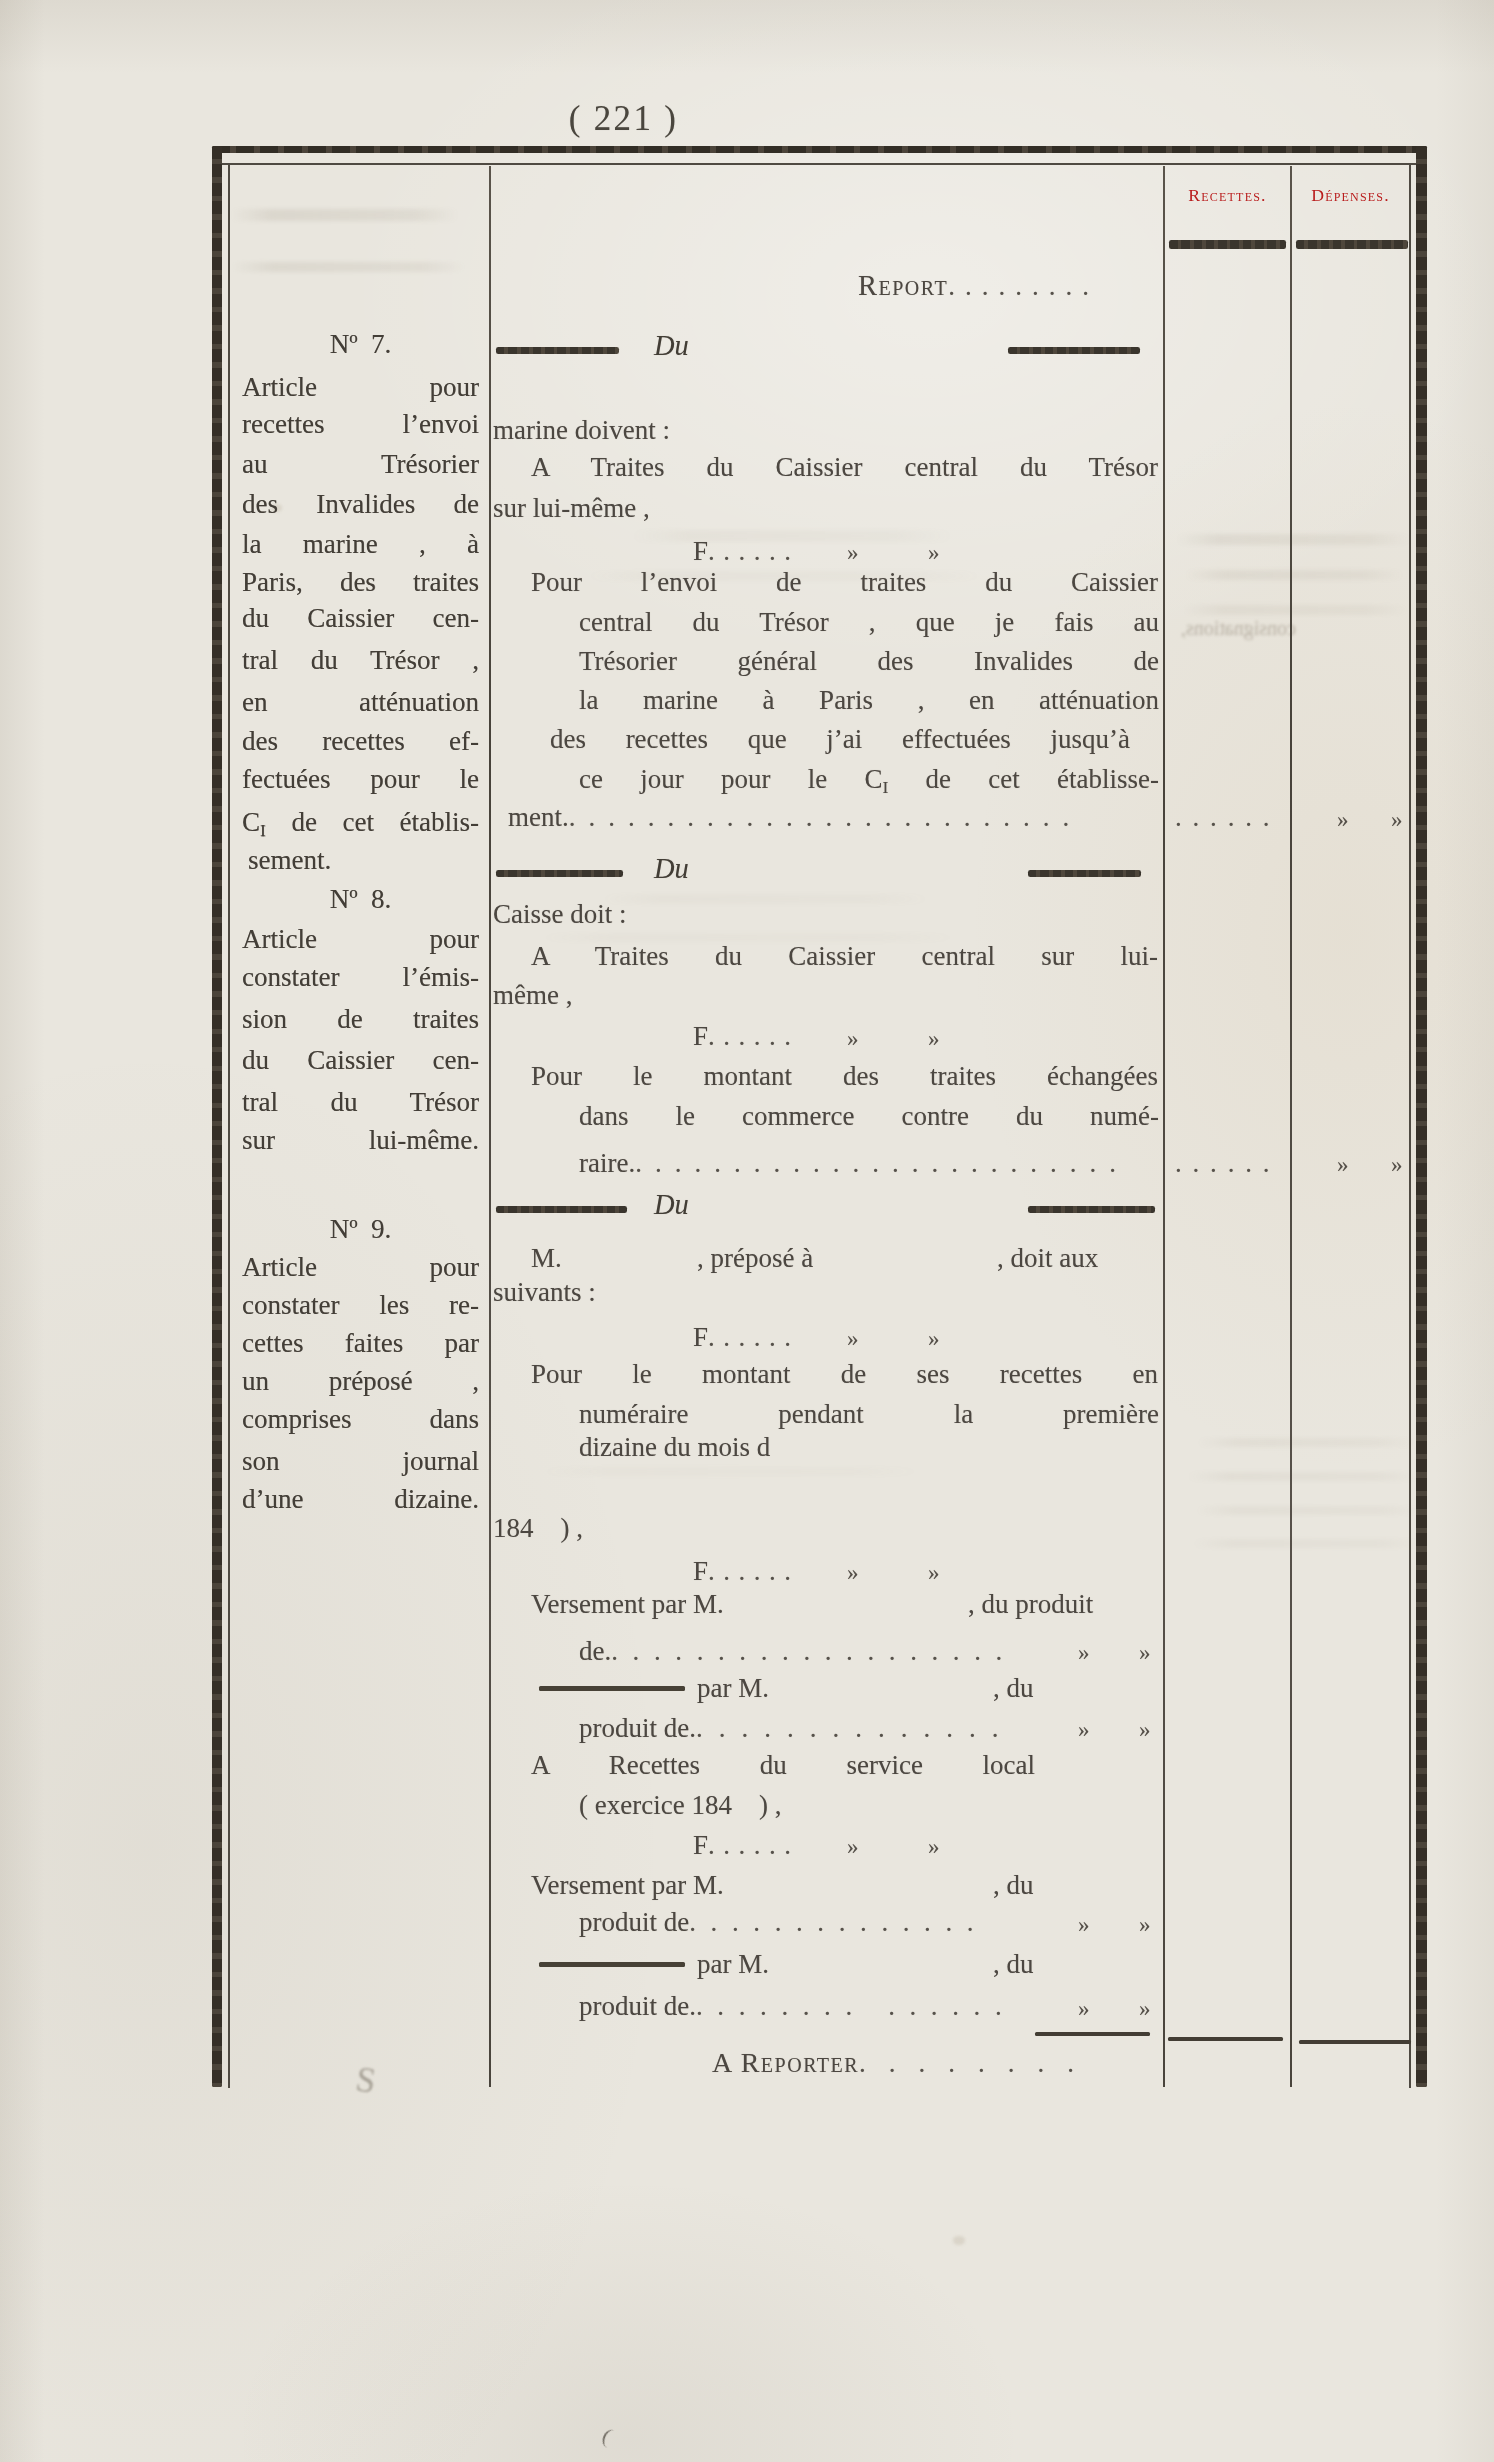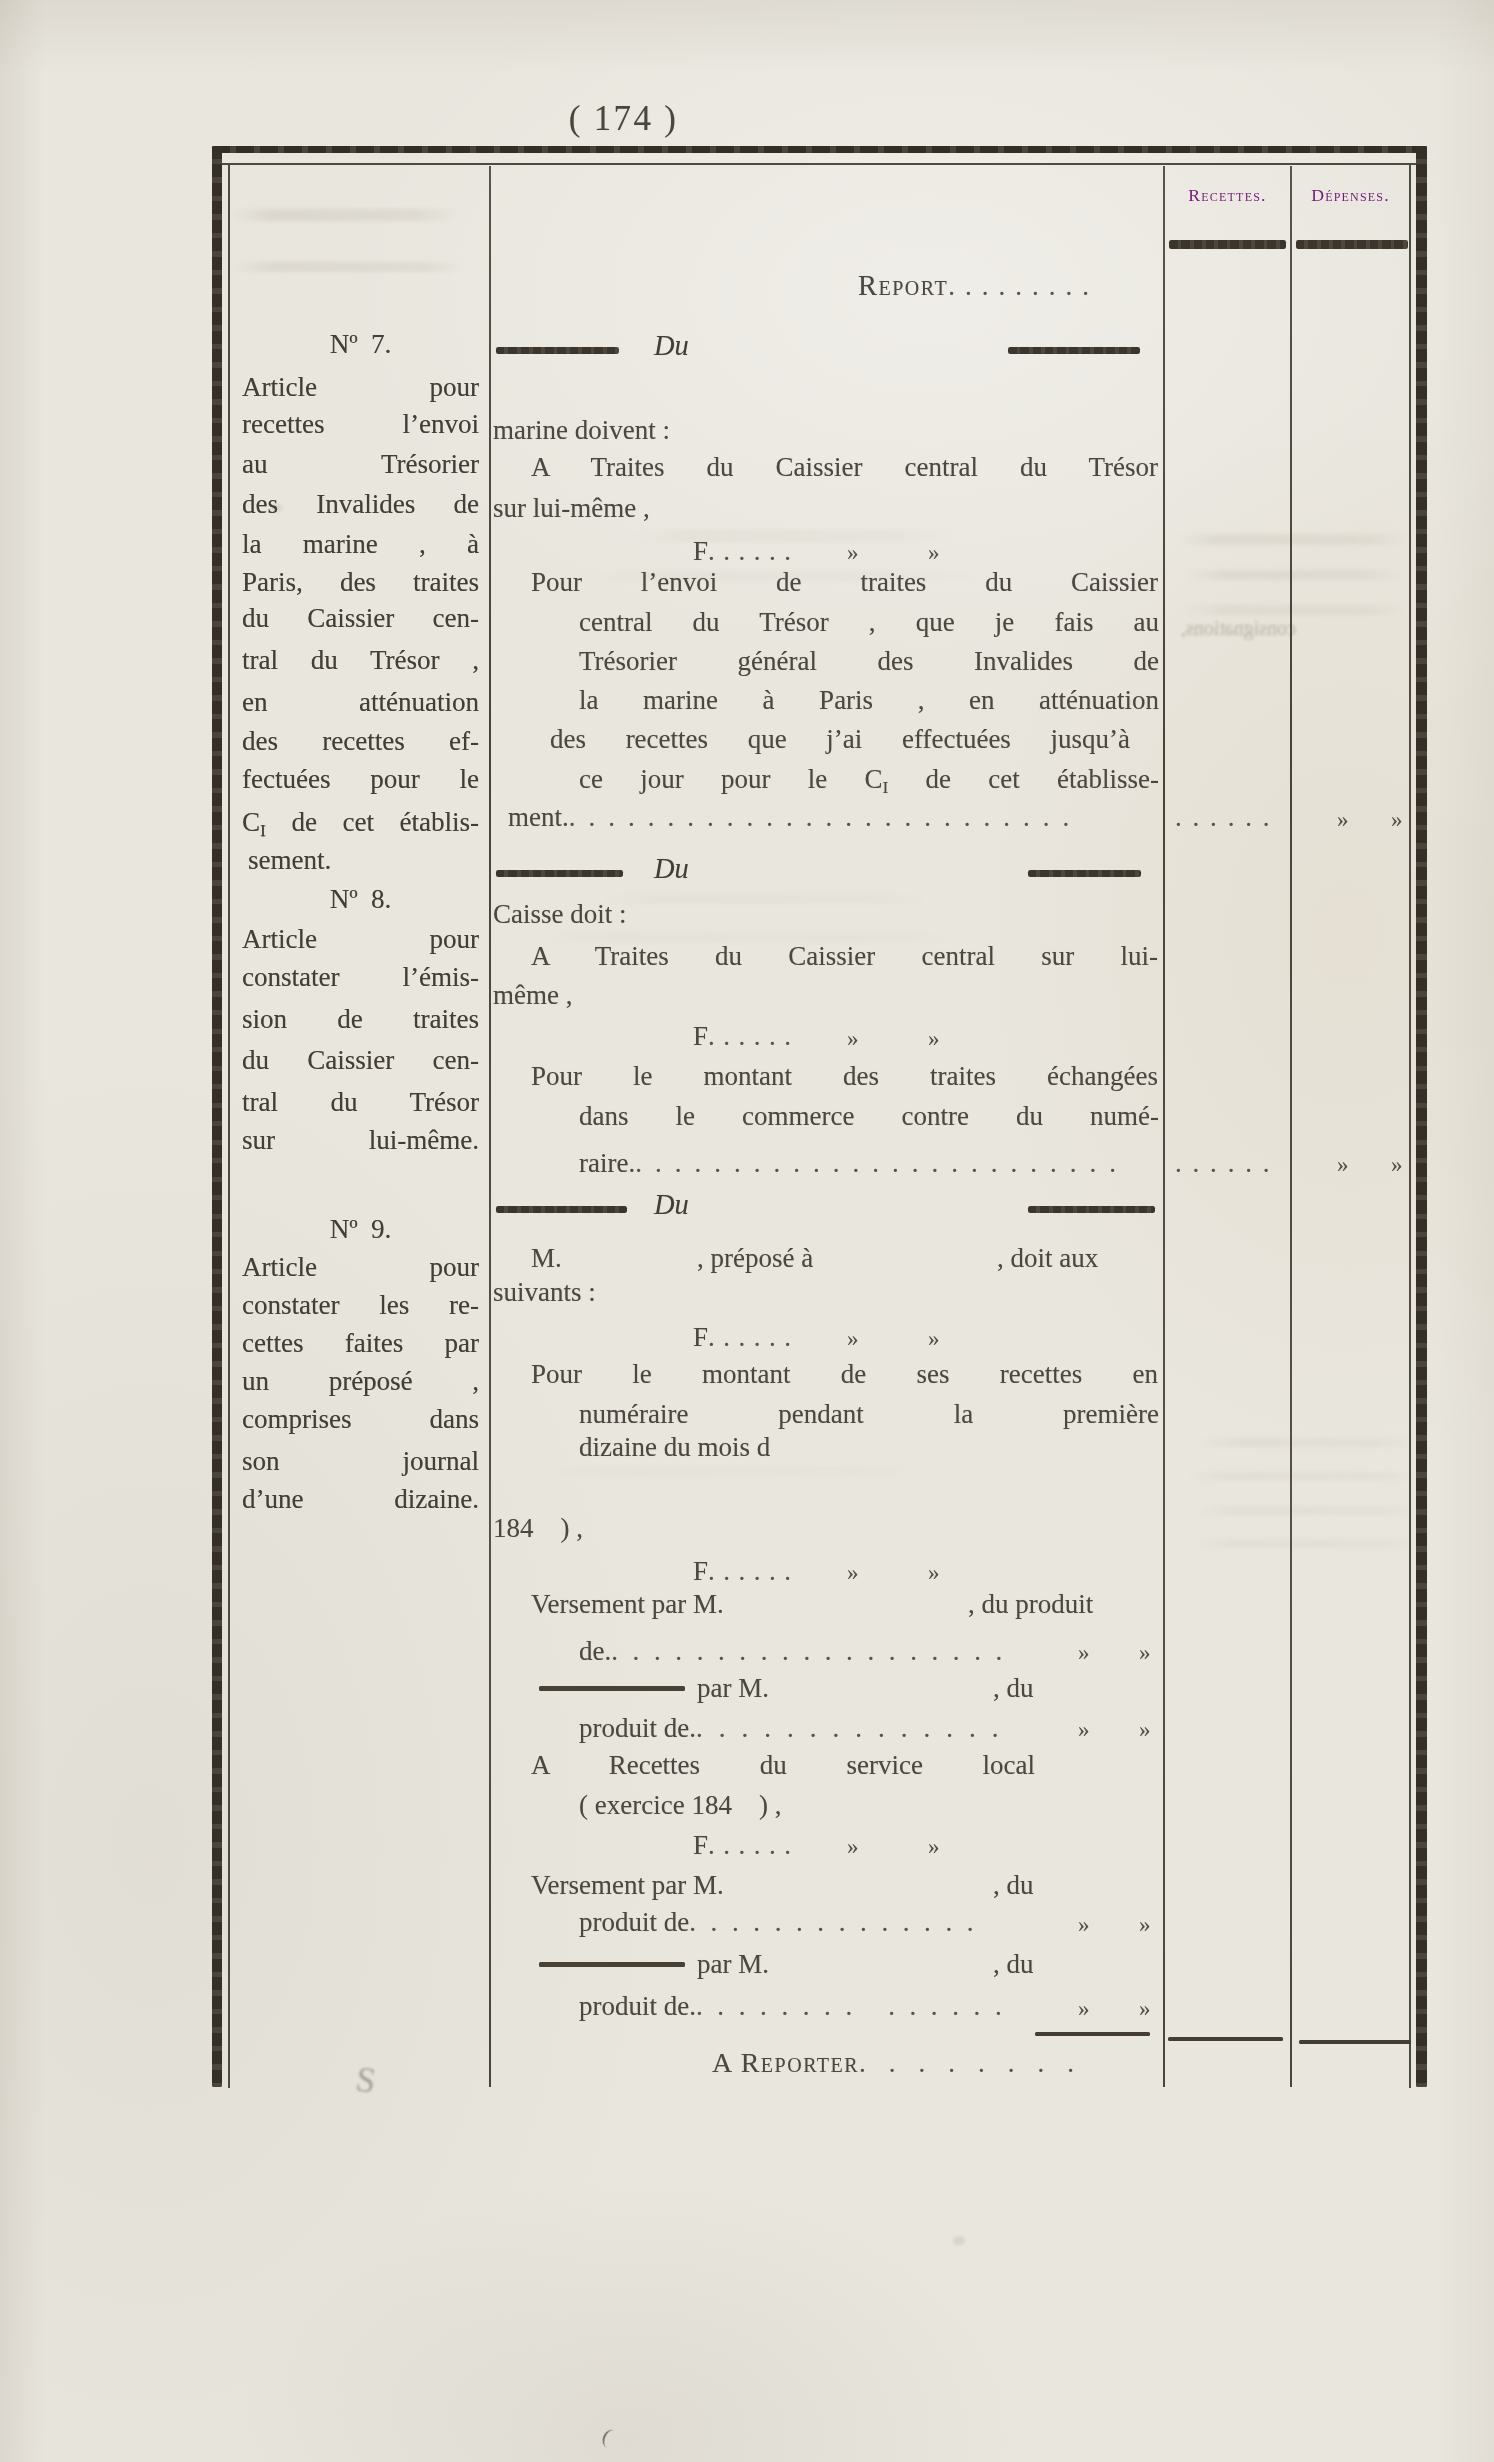--- a/index.html
+++ b/index.html
@@ -23,21 +23,21 @@
   .l{
     position:absolute;font:27px/1.15 "Liberation Serif","DejaVu Serif",serif;
     color:#4c4741;white-space:pre;text-shadow:0 0 0.8px rgba(70,64,56,.30);
   }
   .just{white-space:normal;text-align:justify;text-align-last:justify;}
   .ctr{text-align:center;}
   .sb{font-size:27px;color:#433e37;text-shadow:0.3px 0.3px 0.5px rgba(60,54,46,.45);}
   .sc{font-variant:small-caps;letter-spacing:1.5px;}
   .it{font-style:italic;font-size:28.5px;color:#423d35;}
   .hdr{font:17.7px "Liberation Serif","DejaVu Serif",serif;font-variant:small-caps;
-       letter-spacing:1.2px;color:#701a75;text-align:center;position:absolute;}
+       letter-spacing:1.2px;color:#b91c1c;text-align:center;position:absolute;}
   .lead{color:#56514a;}
   .ld11{letter-spacing:8.5px;} .ld13{letter-spacing:10px;} .ld14{letter-spacing:10.8px;}
   .ld17{letter-spacing:13px;} .ld19{letter-spacing:14.6px;} .ld21{letter-spacing:16px;}
   .ld30{letter-spacing:23px;}
   .gui{font-size:23px;color:#544f48;}
   .cabbr{font-size:17.7px;vertical-align:-5.4px;letter-spacing:0;}
   .pgnum{font-size:35px;letter-spacing:2.3px;color:#4a463e;}
   
   .hband{position:absolute;background:repeating-linear-gradient(90deg,#322d25 0 17.7px,#4c443a 17.7px 24px);border-radius:1.5px;}
   .vband{position:absolute;background:repeating-linear-gradient(180deg,#352f27 0 13px,#4b443a 13px 18.5px);border-radius:1.5px;}
@@ -75,21 +75,21 @@
   <div class="gbar" style="left:600px;top:894px;width:331px;height:10px;opacity:.15"></div>
   <div class="gbar" style="left:539px;top:933px;width:420px;height:9.2px;opacity:.13"></div>
   <div class="gbar" style="left:1197px;top:1438px;width:219px;height:9.2px;opacity:.28"></div>
   <div class="gbar" style="left:1187px;top:1472px;width:235px;height:9.2px;opacity:.26"></div>
   <div class="gbar" style="left:1195px;top:1506px;width:227px;height:9.2px;opacity:.24"></div>
   <div class="gbar" style="left:1192px;top:1539px;width:231px;height:9.2px;opacity:.22"></div>
   <div class="gbar" style="left:539px;top:1467px;width:385px;height:9.2px;opacity:.11"></div>
   <div class="spot" style="left:271px;top:504px;width:10.8px;height:7.7px"></div>
   <div class="spot" style="left:953px;top:2236px;width:12.3px;height:8.5px"></div>
 
-  <div class="l pgnum ctr" style="left:539px;top:99px;width:169px">( 174 )</div>
+  <div class="l pgnum ctr" style="left:539px;top:99px;width:169px">( 221 )</div>
 
   <div class="hband" style="left:212px;top:146px;width:1215px;height:7px"></div>
   <div class="thin" style="left:212px;top:163px;width:1215px;height:2.3px"></div>
   <div class="vband" style="left:212px;top:146px;width:10px;height:1941px"></div>
   <div class="thin" style="left:228px;top:165px;width:1.5px;height:1923px"></div>
   <div class="thin" style="left:1409px;top:165px;width:2.3px;height:1923px"></div>
   <div class="vband" style="left:1416px;top:146px;width:10.8px;height:1941px"></div>
   <div class="vline" style="left:489px;top:166px;height:1921px"></div>
   <div class="vline" style="left:1163px;top:166px;height:1921px"></div>
   <div class="vline" style="left:1290px;top:166px;height:1921px"></div>

